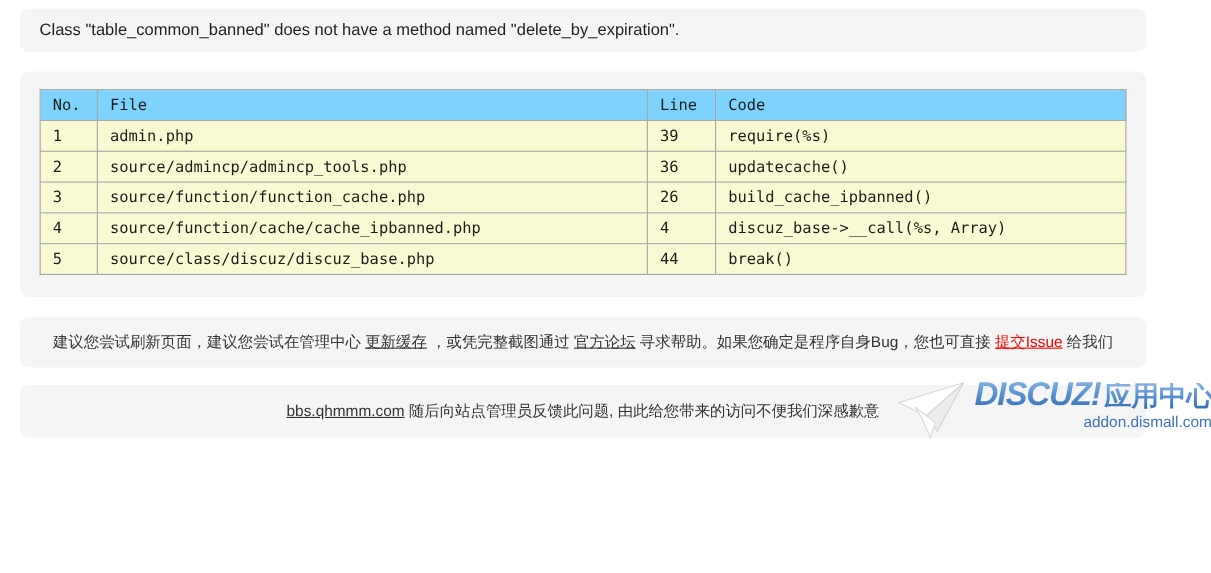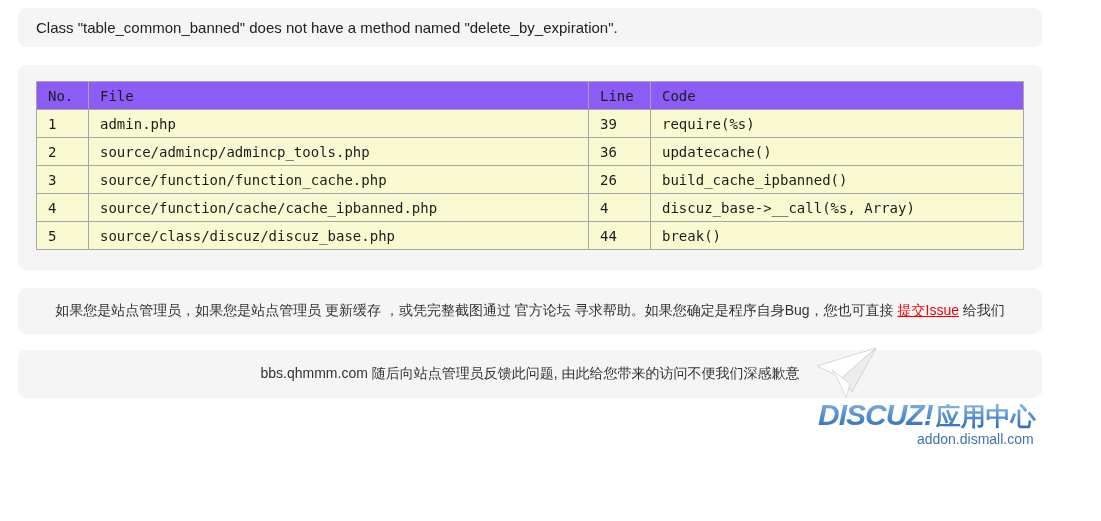--- a/index.html
+++ b/index.html
@@ -35,21 +35,21 @@
     color:#1c1c1c;
   }
   table.debug-table th, table.debug-table td {
     border:1px solid #a6a6a6;
     padding:4px 11px;
     height:28px;
     text-align:left;
     font-weight:normal;
     white-space:nowrap;
   }
-  table.debug-table th { background:#8b5cf6;margin-left:12px; }
+  table.debug-table th { background:#7dd3fc;margin-left:12px; }
   table.debug-table td { background:#fafad2; }
   .col-no { width:52px; }
   .col-file { width:500px; }
   .col-line { width:62px; }
   .notice-box {
     padding:13px 18px;
     font-size:14px;
     text-align:center;
     color:#333;
     margin-bottom:24px;
@@ -58,38 +58,38 @@
   .footer-box {
     position:relative;
     padding:15px 18px;
     font-size:14px;
     text-align:center;
     color:#333;
     margin-bottom:0;
   }
   a.plain-link {
     color:#333;
+    text-decoration:underline;
     cursor:pointer;
   }
   a.red-link {
     color:#f40000;
     text-decoration:underline;
     cursor:pointer;
   }
   
   .dz-logo {
     position:absolute;
     right:-52px;
     top:-6px;
     width:278px;
     height:60px;
     display:flex;
     align-items:flex-start;
     cursor:pointer;
-    flex-direction:column;
   }
   .dz-plane { flex:0 0 auto; margin-top:2px; }
   .dz-text { flex:1; margin-left:2px; }
   .dz-brand-line {
     display:flex;
     align-items:baseline;
     justify-content:flex-end;
     line-height:1;
     white-space:nowrap;
   }
@@ -177,21 +177,21 @@
           <td>source/class/discuz/discuz_base.php</td>
           <td>44</td>
           <td>break()</td>
         </tr>
       </tbody>
     </table>
   </div>
 
 
   <div class="box notice-box admin">
-    <span>如果您是站点管理员，如果您是站点管理员 </span><a class="plain-link">更新缓存</a><span> ，或凭完整截图通过 </span><a class="plain-link">官方论坛</a><span> 寻求帮助。如果您确定是程序自身Bug，您也可直接 </span><a class="red-link">提交Issue</a><span> 给我们</span>
+    <span>建议您尝试刷新页面，建议您尝试在管理中心 </span><a class="plain-link">更新缓存</a><span> ，或凭完整截图通过 </span><a class="plain-link">官方论坛</a><span> 寻求帮助。如果您确定是程序自身Bug，您也可直接 </span><a class="red-link">提交Issue</a><span> 给我们</span>
   </div>
 
   <div class="box footer-box">
     <a class="plain-link">bbs.qhmmm.com</a><span> 随后向站点管理员反馈此问题, 由此给您带来的访问不便我们深感歉意</span>
 
     <div class="dz-logo">
       <svg class="dz-plane" width="68" height="54" viewBox="0 0 68 54">
         <polygon points="1,20 60,2 26,32" fill="#ffffff" stroke="#d5d9de" stroke-width="1"></polygon>
         <polygon points="26,32 60,2 36,46" fill="#ededed" stroke="#cfd3d8" stroke-width="1"></polygon>
         <polygon points="16,24 34,38 30,52 22,34" fill="#ffffff" stroke="#d5d9de" stroke-width="1"></polygon>

